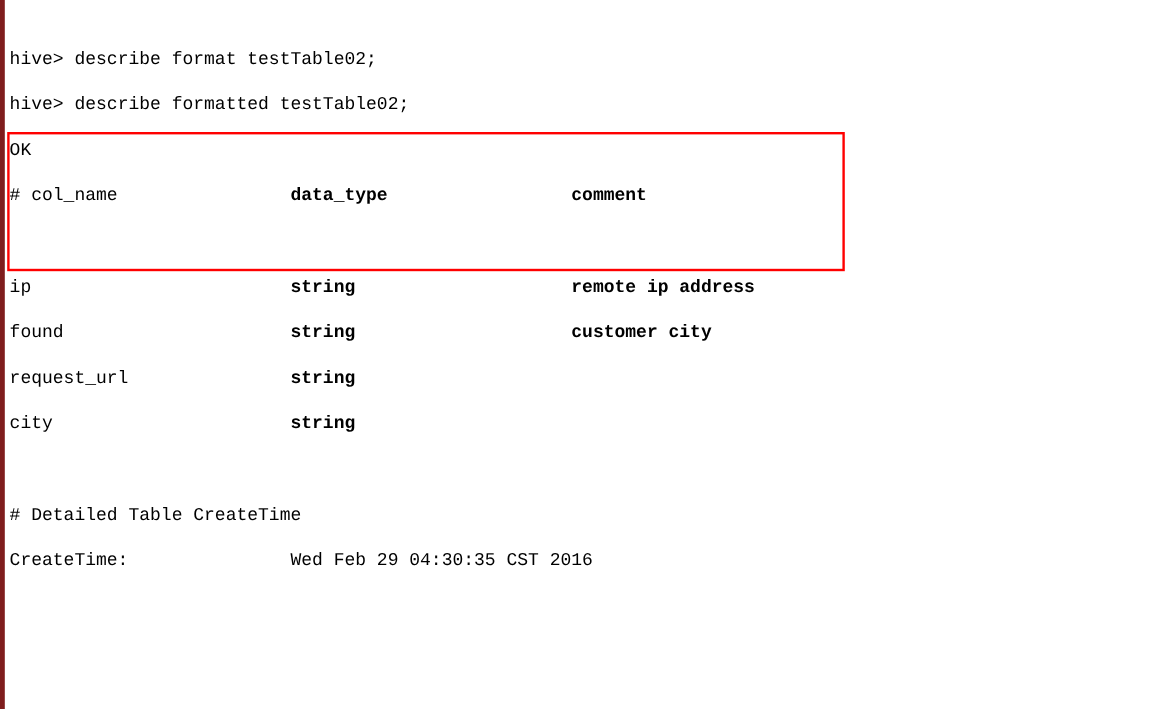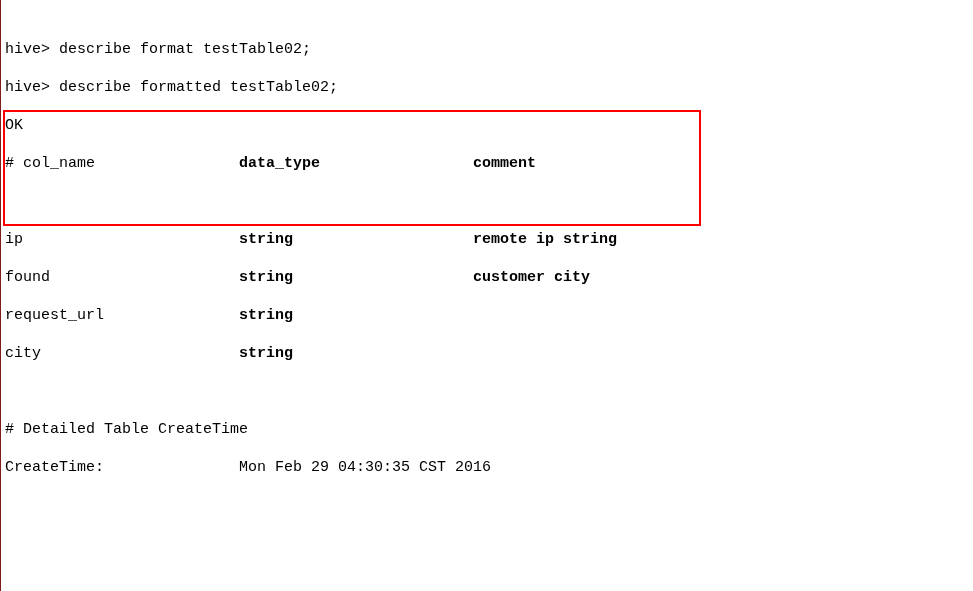--- a/index.html
+++ b/index.html
@@ -9,21 +9,21 @@
     font-family: "Courier New", Courier, monospace;
     font-size: 15px;
     line-height: 19px;
     color: #000000;
   }
   .wrap {
     position: relative;
     width: 973px;
     height: 591px;
     overflow: hidden;
-    border-left: 1px solid #7f1d1d;
+    border-left: 4px solid #7f1d1d;
     box-sizing: border-box;
     padding-left: 4px;
     padding-top: 2px;
     white-space: pre;
   }
   .line { white-space: pre; }
   .col1 { display: inline-block; width: 26ch; }
   .col2 { display: inline-block; width: 26ch; font-weight: bold; }
   .col3 { display: inline-block; font-weight: bold; }
   .redbox {
@@ -35,27 +35,27 @@
 </head>
 <body>
 
 <div class="wrap">
 
 <div class="line"><span>hive&gt; </span><span>describe format testTable02;</span></div>
 <div class="line"><span>hive&gt; </span><span>describe formatted testTable02;</span></div>
 <div class="line">OK</div>
 <div class="line"><span class="col1"># col_name</span><span class="col2">data_type</span><span class="col3">comment</span></div>
 <div class="line">&nbsp;</div>
-<div class="line"><span class="col1">ip</span><span class="col2">string</span><span class="col3">remote ip string</span></div>
+<div class="line"><span class="col1">ip</span><span class="col2">string</span><span class="col3">remote ip address</span></div>
 <div class="line"><span class="col1">found</span><span class="col2">string</span><span class="col3">customer city</span></div>
 <div class="line"><span class="col1">request_url</span><span class="col2">string</span><span class="col3"></span></div>
 <div class="line"><span class="col1">city</span><span class="col2">string</span><span class="col3"></span></div>
 <div class="line">&nbsp;</div>
 <div class="line"># Detailed Table CreateTime</div>
-<div class="line"><span class="col1">CreateTime:</span><span>Mon Feb 29 04:30:35 CST 2016</span></div>
+<div class="line"><span class="col1">CreateTime:</span><span>Wed Feb 29 04:30:35 CST 2016</span></div>
 
 
 
 
 
 
 
 
 
 

